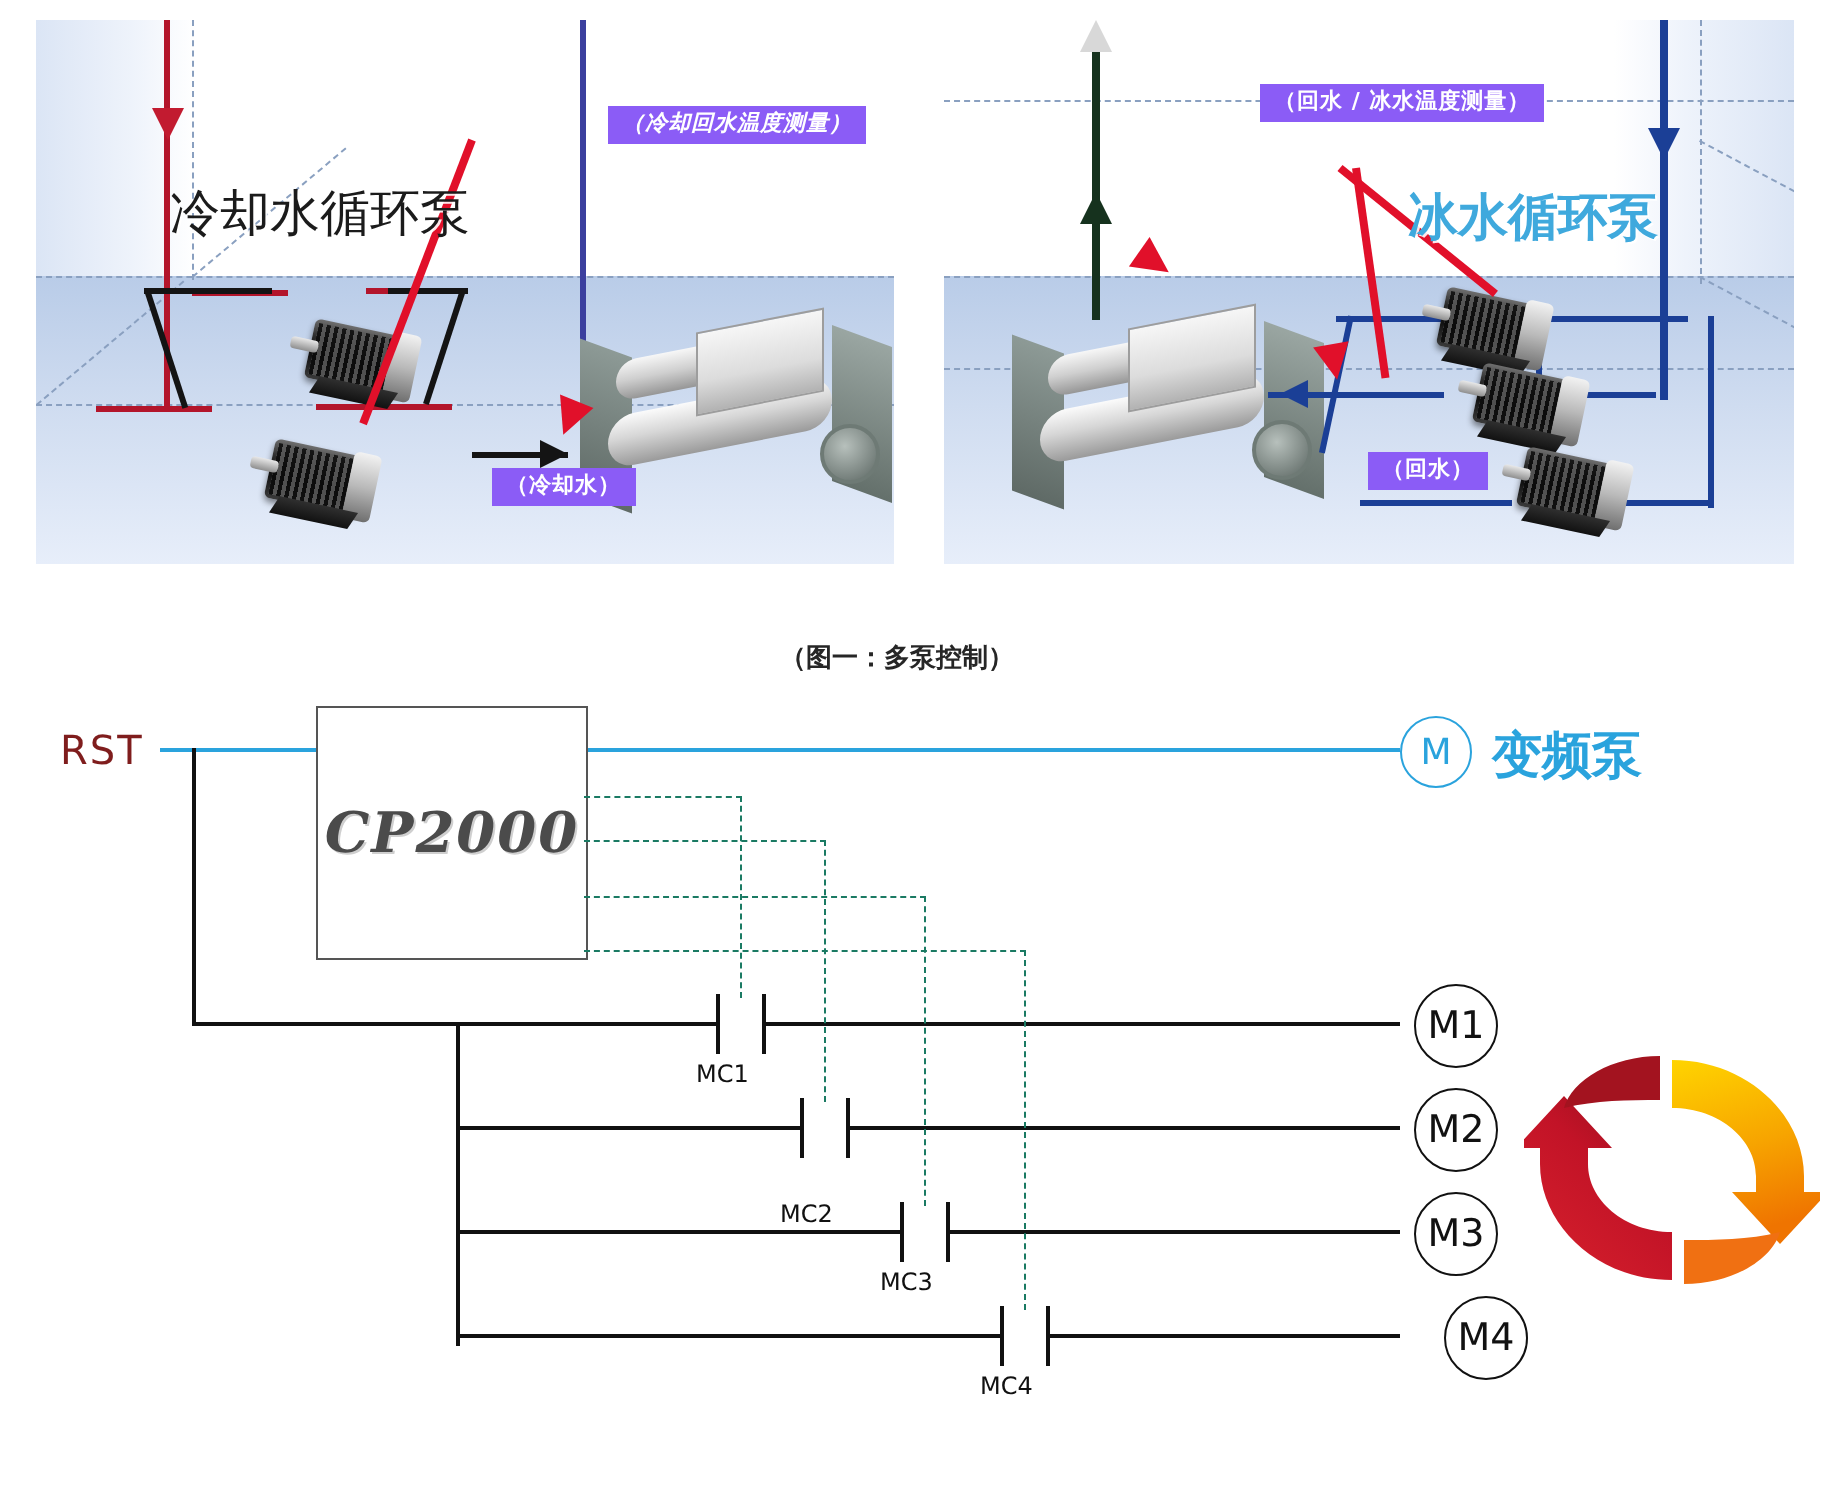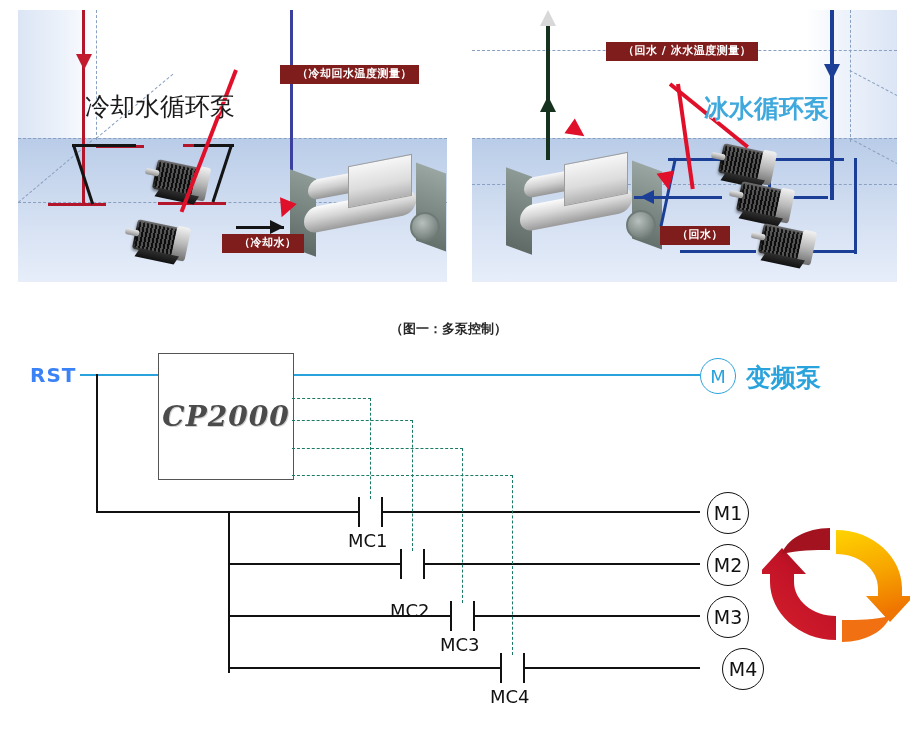--- a/index.html
+++ b/index.html
@@ -30,26 +30,27 @@
     position:absolute;
     background:linear-gradient(90deg,#dbe5f5 0%,#eef3fb 60%,#ffffff 100%);
   }
   .dash-h{position:absolute;border-top:1.5px dashed #8aa0c0;}
   .dash-v{position:absolute;border-left:1.5px dashed #8aa0c0;}
   .dash-d{position:absolute;border-top:1.5px dashed #8aa0c0;transform-origin:0 0;}
 
   
   .tag{
     position:absolute;
-    background:#7f1d1d;color:#ffffff;
+    background:#8b5cf6;color:#ffffff;
     font-size:11px;font-weight:bold;
-    padding:3px 7px 4px 17px;
+    padding:3px 7px 4px 7px;
     white-space:nowrap;
     letter-spacing:.5px;
     line-height:1.1;
+    margin-left:24px;
   }
   .bigtitle{
     position:absolute;
     font-size:25px;
     font-weight:500;
     color:#1b1b1b;
     white-space:nowrap;
     text-shadow:1px 1px 0 rgba(255,255,255,.9);
   }
   .bigtitle.cyan{color:#3fa9dd;font-weight:bold;}
@@ -155,33 +156,33 @@
   }
   .cpbox span{
     font-family:"DejaVu Serif","Liberation Serif",serif;
     font-style:italic;font-weight:bold;
     font-size:28px;letter-spacing:1px;
     color:#4b4b4b;
     text-shadow:1px 1px 0 #cfcfcf;
   }
   .rst{
     position:absolute;
-    color:#3b82f6;font-size:20px;font-weight:bold;
+    color:#7f1d1d;font-size:20px;font-weight:normal;
     letter-spacing:1px;
   }
   .mcircle{
     position:absolute;
     width:40px;height:40px;border-radius:50%;
     border:1.8px solid #111;
     display:flex;align-items:center;justify-content:center;
     font-size:19px;color:#111;background:#fff;
   }
   .mcircle.blue{border-color:#2aa3dd;color:#2aa3dd;width:34px;height:34px;font-size:18px;}
   .mclabel{
-    position:absolute;font-size:18px;color:#111;white-space:nowrap;
+    position:absolute;font-size:12px;color:#111;white-space:nowrap;
   }
   .vfdlabel{
     position:absolute;
     font-size:25px;font-weight:bold;color:#2aa3dd;white-space:nowrap;
   }
   .cyclabel{
     position:absolute;
     font-size:23px;font-weight:bold;color:#e2001a;white-space:nowrap;
   }
   
@@ -240,21 +241,21 @@
       <div class="drum"></div>
         <div class="drum2"></div>
       <div class="boxtop"></div>
         <div class="wheel"></div>
     </div>
 
     <div style="position:absolute;left:216px;top:60px;width:4px;height:152px;background:#e1102a;transform:rotate(21deg);transform-origin:50% 0;"></div>
     <div class="arrowhead" style="left:258px;top:190px;border-left:9px solid transparent;border-right:9px solid transparent;border-top:18px solid #e1102a;transform:rotate(22deg);"></div>
 
     <div class="bigtitle" style="left:67px;top:80px;">冷却水循环泵</div>
-    <div class="tag" style="left:262px;top:55px;">（冷却回水温度测量）</div>
+    <div class="tag" style="left:262px;top:43px;font-style:italic;">（冷却回水温度测量）</div>
     <div class="tag" style="left:204px;top:224px;">（冷却水）</div>
   </div>
 
   <div class="photo" style="left:472px;top:10px;width:425px;height:272px;">
     <div class="room">
       <div class="wall" style="right:0;top:0;width:90px;height:140px;background:linear-gradient(270deg,#dbe5f5 0%,#eef3fb 60%,#ffffff 100%);"></div>
       <div class="floor" style="left:0;top:128px;width:425px;height:144px;"></div>
       <div class="dash-h" style="left:0;top:40px;width:425px;"></div>
       <div class="dash-h" style="left:0;top:128px;width:425px;"></div>
       <div class="dash-h" style="left:0;top:174px;width:425px;"></div>

